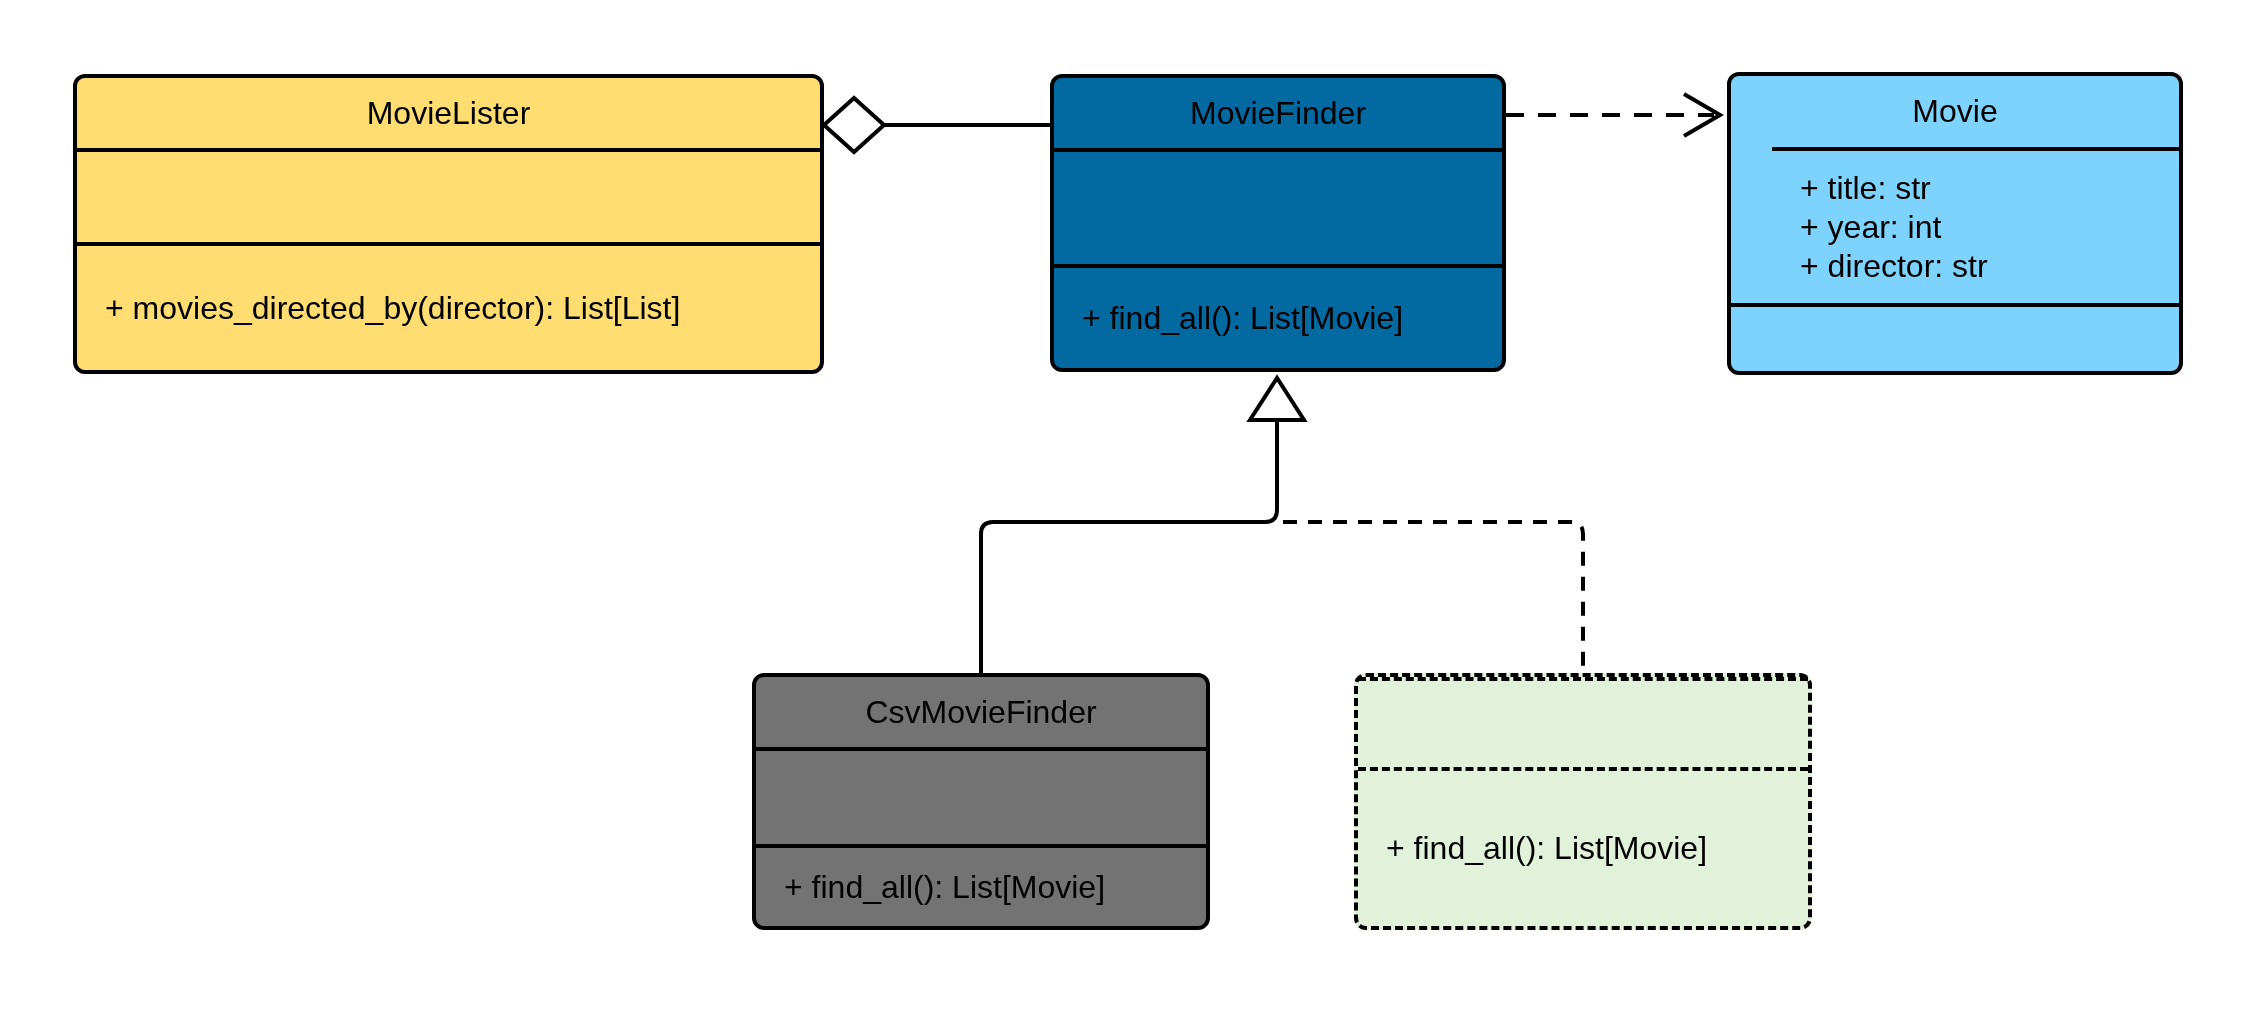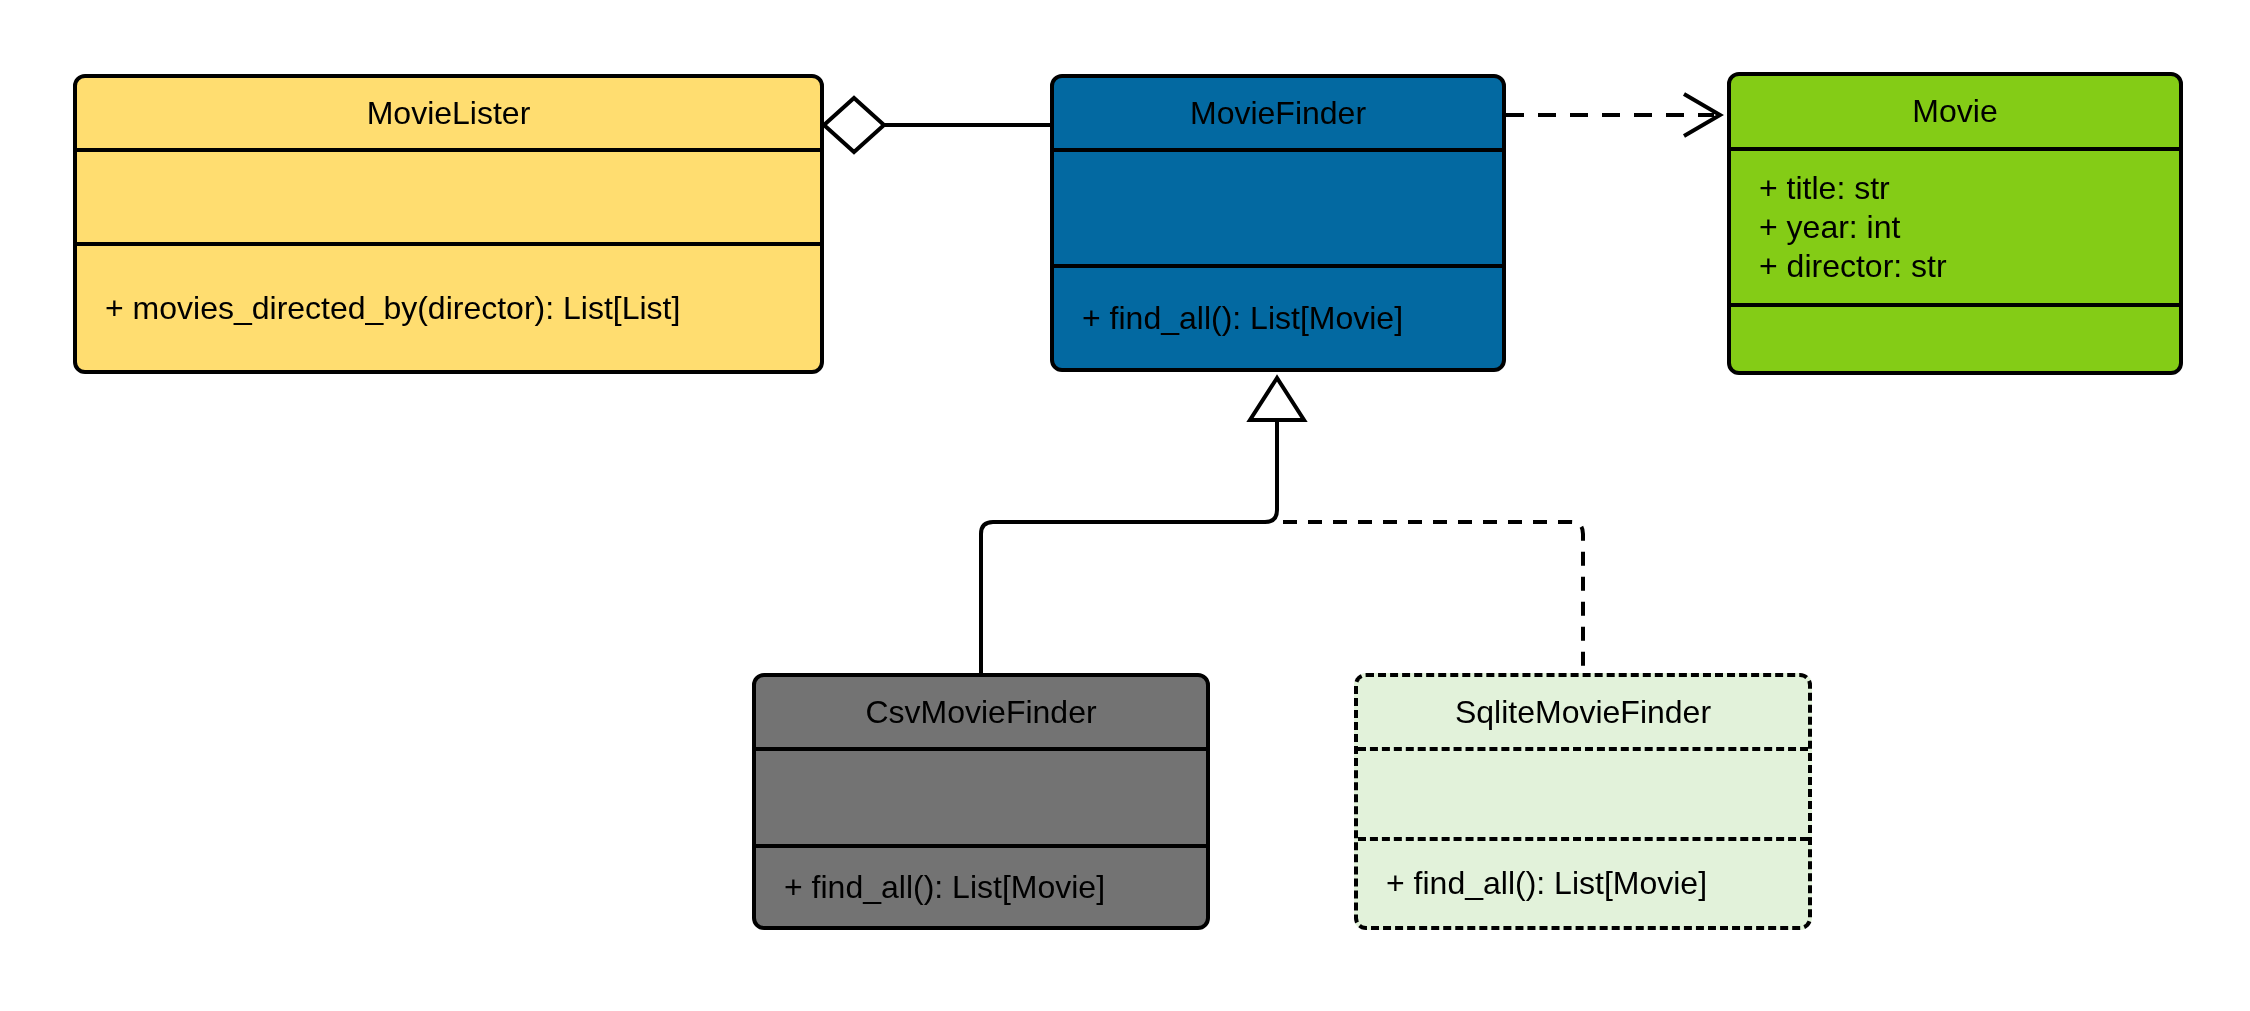--- a/index.html
+++ b/index.html
@@ -111,39 +111,38 @@
   </div>
 
   <div class="uml-class" style="left: 1050px; top: 74px; width: 456px; height: 298px; background-color: #0369a1;">
     <div class="compartment title-compartment" style="height:70px; flex:0 0 auto;">MovieFinder</div>
     <div class="compartment divided" style="height:116px; flex:0 0 auto;"></div>
     <div class="compartment divided body-compartment">
       <div class="member-line">+ find_all(): List[Movie]</div>
     </div>
   </div>
 
-  <div class="uml-class" style="left: 1727px; top: 72px; width: 456px; height: 303px; background-color: #84cc16;">
+  <div class="uml-class" style="left: 1727px; top: 72px; width: 456px; height: 303px; background-color: #7dd3fc;">
     <div class="compartment title-compartment" style="height:71px; flex:0 0 auto;">Movie</div>
-    <div class="compartment divided" style="height:156px; flex:0 0 auto;">
+    <div class="compartment divided" style="height:156px; flex:0 0 auto;margin-left:41px;">
       <div class="member-line">+ title: str</div>
       <div class="member-line">+ year: int</div>
       <div class="member-line">+ director: str</div>
     </div>
     <div class="compartment divided body-compartment"></div>
   </div>
 
   <div class="uml-class" style="left: 752px; top: 673px; width: 458px; height: 257px; background-color: #737373;">
     <div class="compartment title-compartment" style="height:70px; flex:0 0 auto;">CsvMovieFinder</div>
     <div class="compartment divided" style="height:97px; flex:0 0 auto;"></div>
     <div class="compartment divided body-compartment">
       <div class="member-line">+ find_all(): List[Movie]</div>
     </div>
   </div>
 
   <div class="uml-class dashed-node" style="left: 1354px; top: 673px; width: 458px; height: 257px; background-color: rgb(226, 242, 218);">
-    <div class="compartment title-compartment" style="height:70px; flex:0 0 auto;">SqliteMovieFinder</div>
     <div class="compartment divided" style="height:90px; flex:0 0 auto;"></div>
     <div class="compartment divided body-compartment">
       <div class="member-line">+ find_all(): List[Movie]</div>
     </div>
   </div>
 
 </div>
 
 </body></html>

